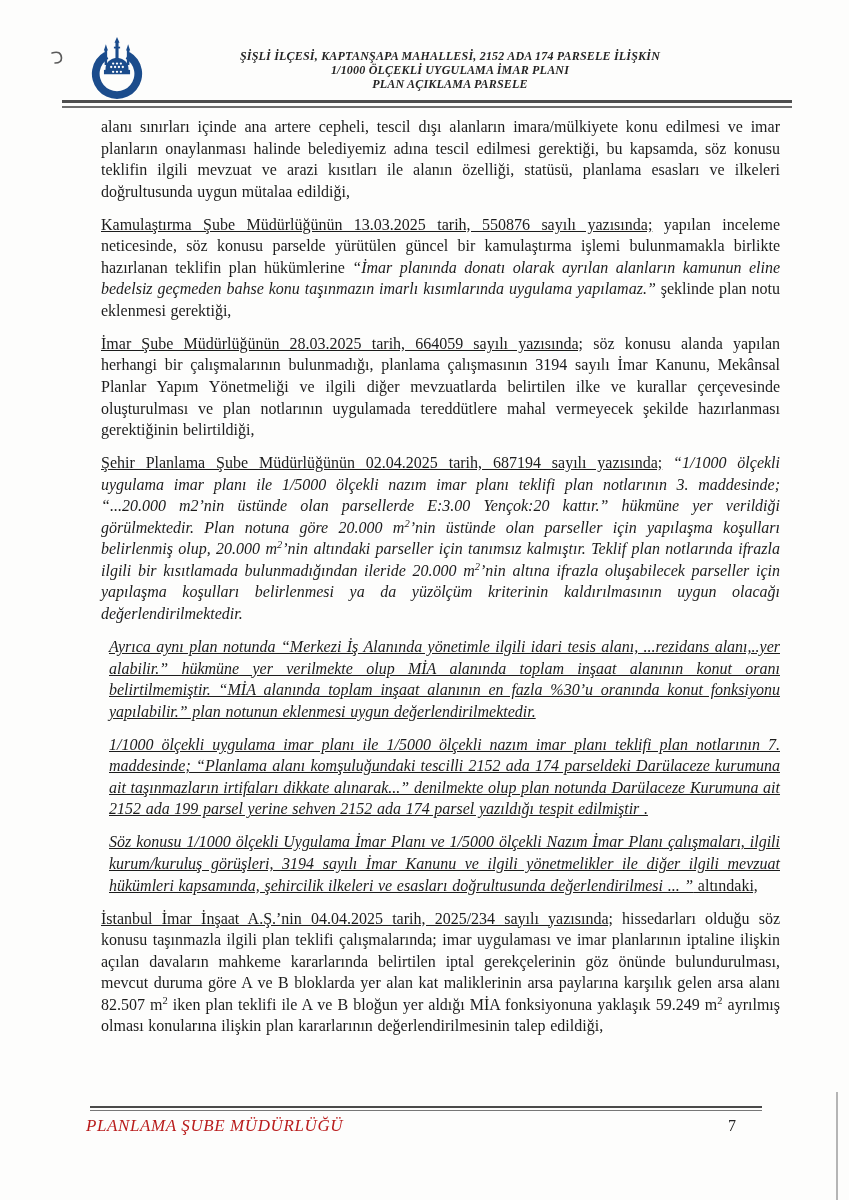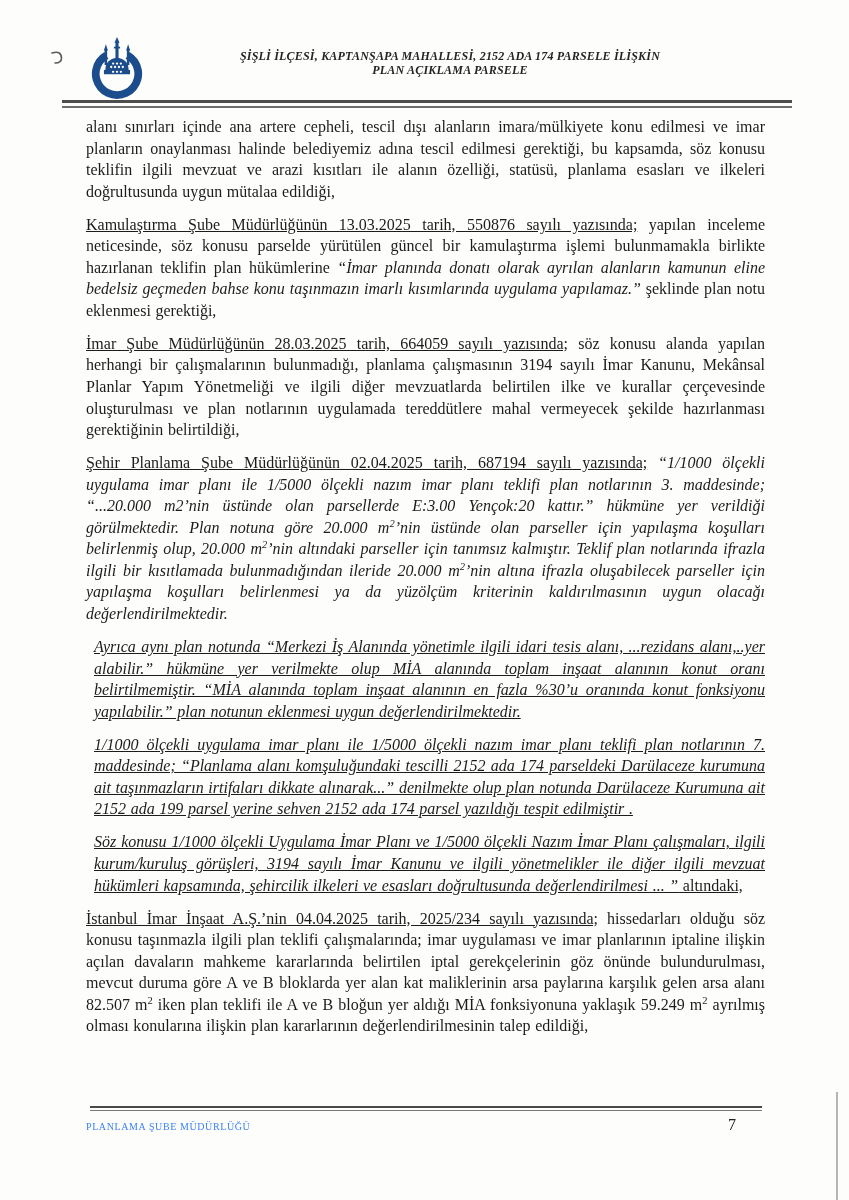--- a/index.html
+++ b/index.html
@@ -44,21 +44,21 @@
     left: 62px;
     width: 730px;
     height: 3px;
     border-top: 3px solid #4e4e4e;
     border-bottom: 2px solid #6e6e6e;
   }
   
   .doc-body {
     position: absolute;
     top: 116px;
-    left: 86px;
+    left: 101px;
     width: 679px;
     font-size: 16px;
     line-height: 21.55px;
     text-align: justify;
     word-spacing: 0.04em;
   }
   .para { margin: 0 0 11.5px 0; }
   .para.indent { padding-left: 8px; text-decoration: underline; }
   .run-u { text-decoration: underline; }
   .run-i { font-style: italic; }
@@ -80,23 +80,24 @@
   .footer-row {
     position: absolute;
     top: 1116px;
     left: 86px;
     width: 650px;
     display: flex;
     justify-content: space-between;
     align-items: baseline;
   }
   .footer-dept {
-    font-size: 10px;
+    font-style: italic;
+    font-size: 17px;
     letter-spacing: 0.6px;
-    color: #3b82f6;
+    color: #b91c1c;
   }
   .footer-page {
     font-size: 16px;
     color: #222;
   }
   
   .pen-mark {
     position: absolute;
     left: 50px;
     top: 50px;
@@ -151,20 +152,21 @@
         <circle cx="36" cy="33" r="1.2"></circle>
         <circle cx="26" cy="38" r="1.2"></circle>
         <circle cx="30" cy="38" r="1.2"></circle>
         <circle cx="34" cy="38" r="1.2"></circle>
       </g>
     </svg>
   </div>
 
   <div class="title-block">
     <div>ŞİŞLİ İLÇESİ, KAPTANŞAPA MAHALLESİ, 2152 ADA 174 PARSELE İLİŞKİN</div>
+    <div>1/1000 ÖLÇEKLİ UYGULAMA İMAR PLANI</div>
     <div>PLAN AÇIKLAMA PARSELE</div>
   </div>
 
   <div class="rule-double-top"></div>
 
   <div class="doc-body">
       <p class="para"><span>alanı sınırları içinde ana artere cepheli, tescil dışı alanların imara/mülkiyete konu edilmesi ve imar planların onaylanması halinde belediyemiz adına tescil edilmesi gerektiği, bu kapsamda, söz konusu teklifin ilgili mevzuat ve arazi kısıtları ile alanın özelliği, statüsü, planlama esasları ve ilkeleri doğrultusunda uygun mütalaa edildiği,</span></p>
       <p class="para"><span class="run-u">Kamulaştırma Şube Müdürlüğünün 13.03.2025 tarih, 550876 sayılı yazısında;</span><span> yapılan inceleme neticesinde, söz konusu parselde yürütülen güncel bir kamulaştırma işlemi bulunmamakla birlikte hazırlanan teklifin plan hükümlerine </span><span class="run-i">“İmar planında donatı olarak ayrılan alanların kamunun eline bedelsiz geçmeden bahse konu taşınmazın imarlı kısımlarında uygulama yapılamaz.”</span><span> şeklinde plan notu eklenmesi gerektiği,</span></p>
       <p class="para"><span class="run-u">İmar Şube Müdürlüğünün 28.03.2025 tarih, 664059 sayılı yazısında;</span><span> söz konusu alanda yapılan herhangi bir çalışmalarının bulunmadığı, planlama çalışmasının 3194 sayılı İmar Kanunu, Mekânsal Planlar Yapım Yönetmeliği ve ilgili diğer mevzuatlarda belirtilen ilke ve kurallar çerçevesinde oluşturulması ve plan notlarının uygulamada tereddütlere mahal vermeyecek şekilde hazırlanması gerektiğinin belirtildiği,</span></p>
       <p class="para"><span class="run-u">Şehir Planlama Şube Müdürlüğünün 02.04.2025 tarih, 687194 sayılı yazısında;</span><span class="run-i"> “1/1000 ölçekli uygulama imar planı ile 1/5000 ölçekli nazım imar planı teklifi plan notlarının 3. maddesinde; “...20.000 m2’nin üstünde olan parsellerde E:3.00 Yençok:20 kattır.” hükmüne yer verildiği görülmektedir. Plan notuna göre 20.000 m</span><sup class="run-i">2</sup><span class="run-i">’nin üstünde olan parseller için yapılaşma koşulları belirlenmiş olup, 20.000 m</span><sup class="run-i">2</sup><span class="run-i">’nin altındaki parseller için tanımsız kalmıştır. Teklif plan notlarında ifrazla ilgili bir kısıtlamada bulunmadığından ileride 20.000 m</span><sup class="run-i">2</sup><span class="run-i">’nin altına ifrazla oluşabilecek parseller için yapılaşma koşulları belirlenmesi ya da yüzölçüm kriterinin kaldırılmasının uygun olacağı değerlendirilmektedir.</span></p>

